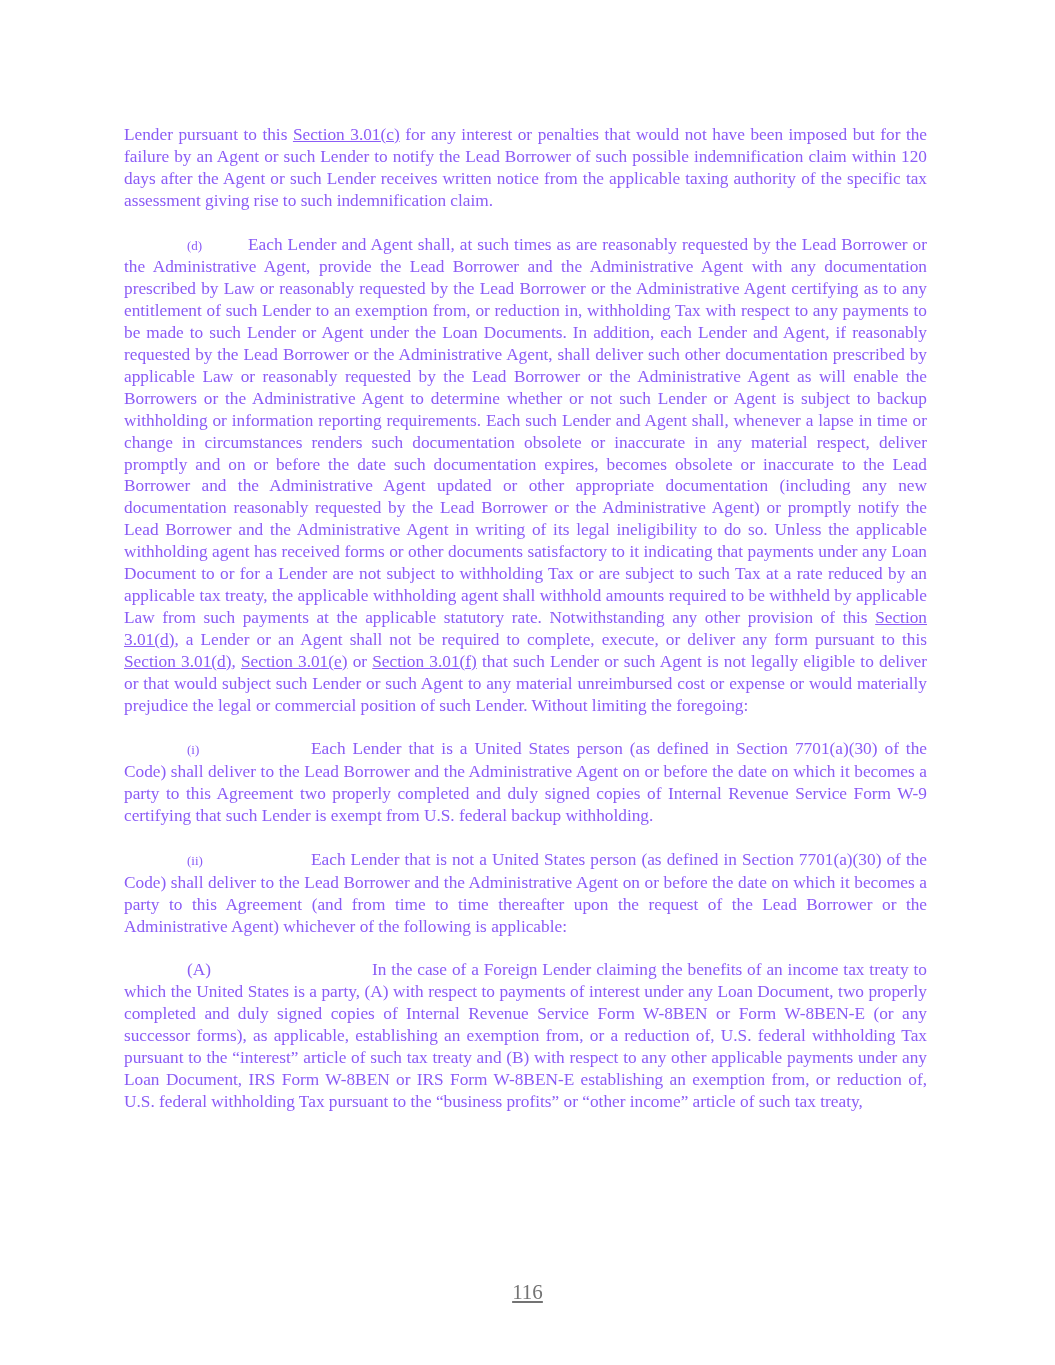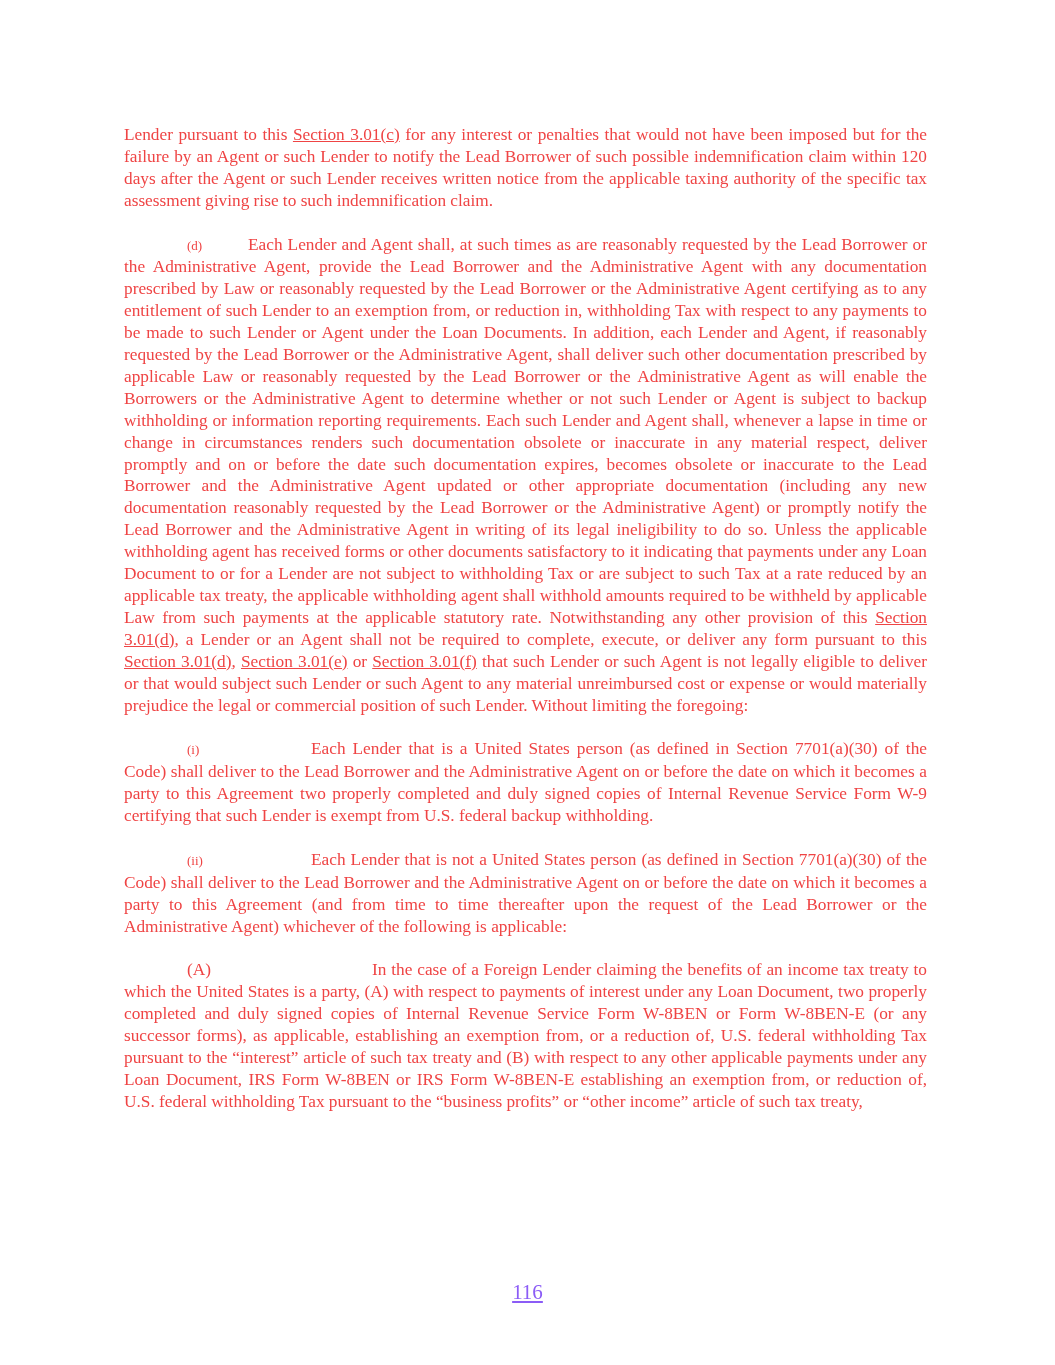--- a/index.html
+++ b/index.html
@@ -1,31 +1,31 @@
 <!DOCTYPE html>
 <html><head>
 <meta charset="utf-8">
 <style>
   html, body { margin: 0; padding: 0; background: #ffffff; }
   body { width: 1055px; height: 1365px; position: relative; overflow: hidden; }
   .page {
     position: absolute; left: 124px; top: 124px; width: 803px;
     font-family: "Liberation Serif", serif; font-size: 17.3px; line-height: 21.9px;
-    color: #ef4444; text-align: justify;
+    color: #8b5cf6; text-align: justify;
   }
   .page p { margin: 0; }
   .gap { height: 21.9px; }
   .lbl-small { font-size: 13px; }
   .u { text-decoration: underline; }
   .pnum-d { display: inline-block; width: 61px; padding-left: 63px; }
   .pnum-i { display: inline-block; width: 124px; padding-left: 63px; }
   .pnum-A { display: inline-block; width: 185px; padding-left: 63px; }
   .pagenum {
     position: absolute; left: 0; right: 0; top: 1280px; text-align: center;
-    font-family: "Liberation Serif", serif; font-size: 21px; color: #8b5cf6;
+    font-family: "Liberation Serif", serif; font-size: 21px; color: #737373;
     text-decoration: underline;
   }
   .lastline { text-align-last: justify; }
 </style>
 </head>
 <body>
 
 <div class="page">
   <p><span>Lender pursuant to this </span><span class="u">Section 3.01(c)</span><span> for any interest or penalties that would not have been imposed but for the failure by an Agent or such Lender to notify the Lead Borrower of such possible indemnification claim within 120 days after the Agent or such Lender receives written notice from the applicable taxing authority of the specific tax assessment giving rise to such indemnification claim.</span></p>
   <div class="gap"></div>

